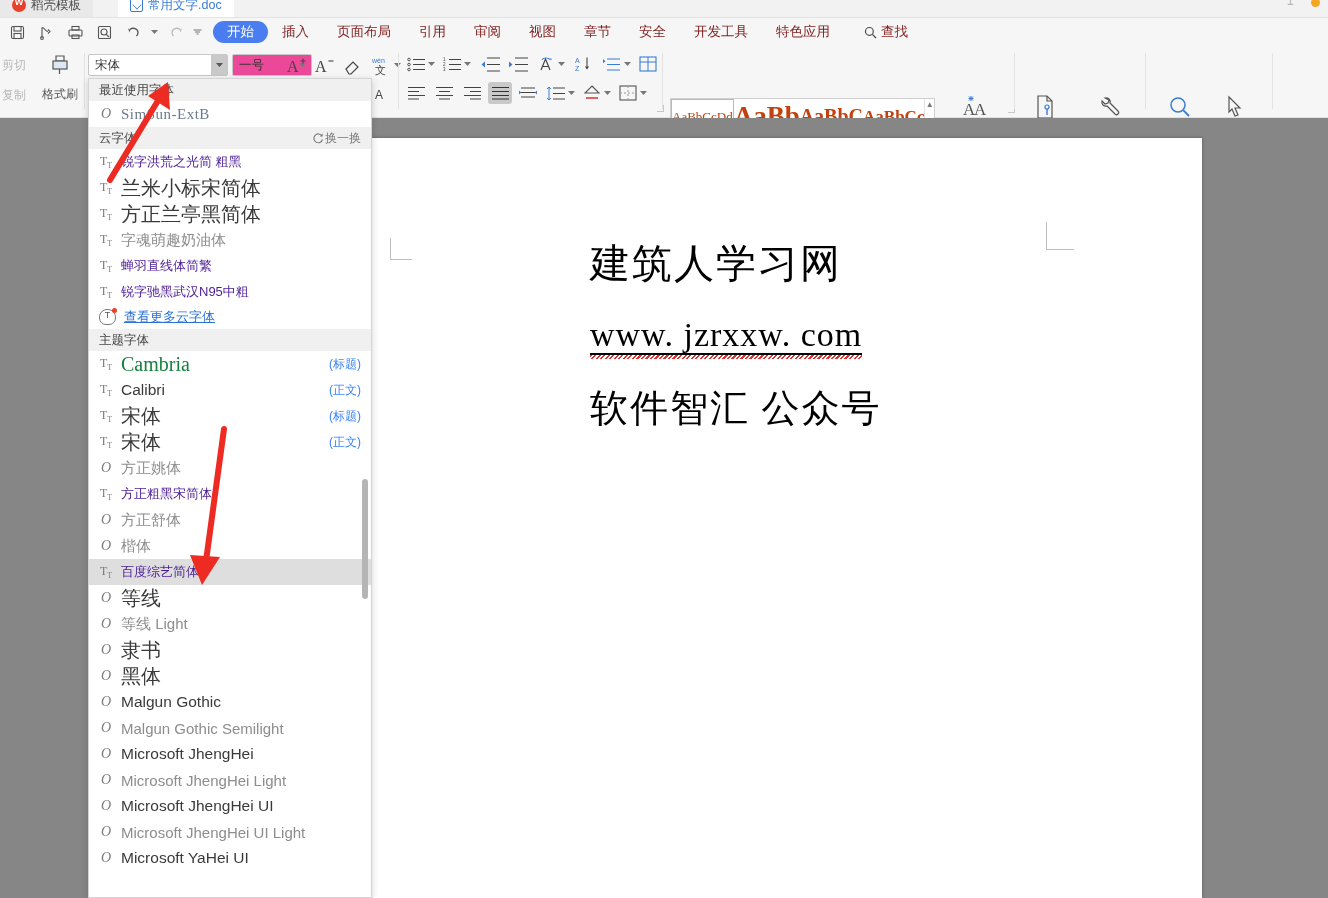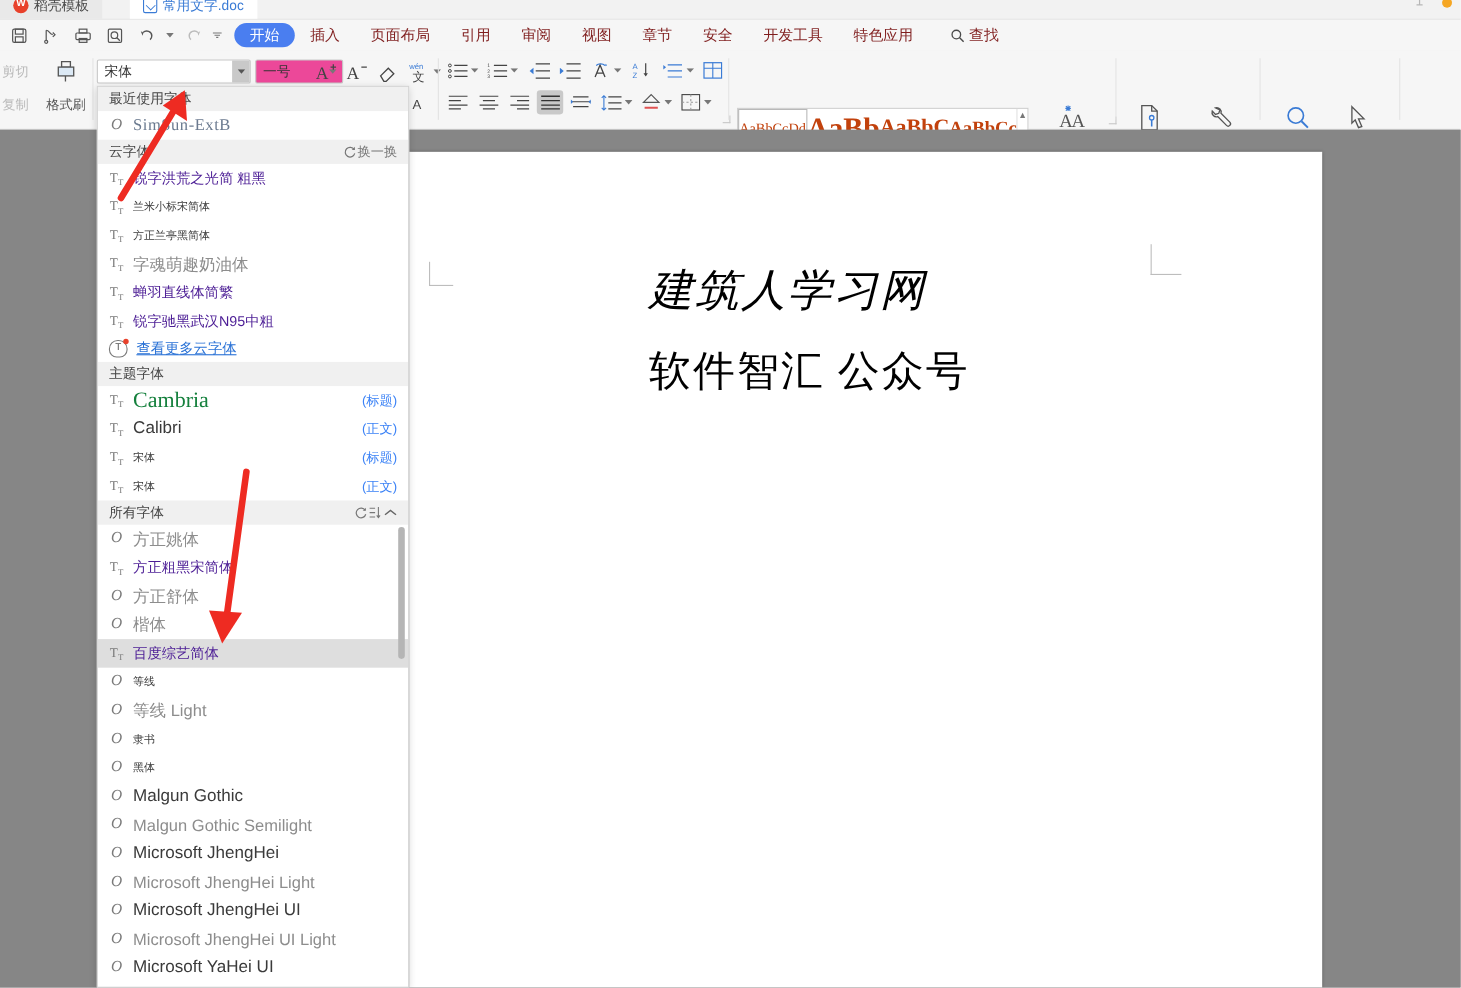--- a/index.html
+++ b/index.html
@@ -138,21 +138,21 @@
     position:absolute; left:372px; top:20px; width:830px; height:760px;
     background:#fff; box-shadow:0 0 3px rgba(0,0,0,.35);
   }
   .mk { position:absolute; }
   .mk.tl { left:18px; top:100px; width:22px; height:22px;
            border-left:1px solid #bdbdbd; border-bottom:1px solid #bdbdbd;}
   .mk.tr { right:128px; top:84px; width:28px; height:28px;
            border-left:1px solid #bdbdbd; border-bottom:1px solid #bdbdbd;}
   .doctext { position:absolute; left:218px; top:105px; width:480px; }
   .dline { font-family:"Liberation Serif","DejaVu Serif",serif; color:#000; }
-  .dline.l1 { font-size:40px; line-height:1.05; letter-spacing:2px;font-style:italic; }
+  .dline.l1 { font-size:40px; line-height:1.05; letter-spacing:2px; }
   .dline.l2 { font-size:34px; line-height:1.05; margin-top:32px; letter-spacing:1px; }
   .dline.l3 { font-size:38px; line-height:1.05; margin-top:34px; letter-spacing:2px; }
   .squig { border-bottom:2px solid #000; position:relative; display:inline-block; }
   .squig:after{
     content:""; position:absolute; left:0; right:0; bottom:-6px; height:4px;
     background-image: repeating-linear-gradient(135deg,#e03131 0 1.6px, transparent 1.6px 3.2px);
   }
 
   
   .fontdd {
@@ -170,21 +170,21 @@
     height:26px; display:flex; align-items:center; gap:8px; padding:0 10px;
     font-size:14.5px; color:#3f3f3f; white-space:nowrap; position:relative;
   }
   .fitem.sel { background:#dedede; }
   .fitem .tag { margin-left:auto; font-size:12px; color:#3b82f6; }
   .ficon { width:14px; flex:none; font-size:12px; color:#7a7a7a; text-align:center; }
   .ficon.o { font-style:italic; font-family:"Liberation Serif",serif; font-size:14px; }
   .ficon.tt { font-family:"Liberation Serif",serif; font-size:12px; }
   .fname.serif { font-family:"Liberation Serif","DejaVu Serif",serif; color:#6b7a8f; font-size:15px; letter-spacing:.5px;}
   .fname.hei { font-weight:normal; font-size:13px; color:#4c1d95; }
-  .fname.song { font-size:10px; color:#3a3a3a; }
+  .fname.song { font-size:20px; color:#3a3a3a; }
   .fname.light { color:#8d8d8d; font-size:15px; }
   .fname.lat { font-family:"Liberation Sans",sans-serif; font-size:15.5px; color:#3a3a3a; }
   .fname.latser { font-family:"Liberation Serif",serif; font-size:20px; color:#15803d; }
   .cloudlink {
     height:24px; display:flex; align-items:center; gap:8px; padding:0 10px;
     font-size:13px; color:#2a72d6;
   }
   .cloudlink .lnk{ text-decoration:underline; }
   .cloudbadge{
     width:17px;height:16px;border:1.4px solid #7a7a7a;border-radius:8px 8px 7px 7px;
@@ -588,20 +588,21 @@
     <div class="grp-sep" style="left:1272px;"></div>
   </div>
 
   <div class="docarea">
     <div class="gray"></div>
     <div class="page">
       <div class="mk tl"></div>
       <div class="mk tr"></div>
       <div class="doctext">
         <div class="dline l1">建筑人学习网</div>
+        <div class="dline l2"><span class="squig">www. jzrxxw. com</span></div>
         <div class="dline l3">软件智汇 公众号</div>
       </div>
     </div>
   </div>
 
   <div class="fontdd">
 
     <div class="sec-head">
       <span>最近使用字体</span>
     </div>
@@ -668,36 +669,20 @@
       <span class="ficon tt">T<sub style="font-size:8px">T</sub></span>
       <span class="fname song">宋体</span>
       <span class="tag">(标题)</span>
     </div>
     <div class="fitem">
       <span class="ficon tt">T<sub style="font-size:8px">T</sub></span>
       <span class="fname song">宋体</span>
       <span class="tag">(正文)</span>
     </div>
 
-    <div class="sec-head">
-      <span>所有字体</span>
-      <span class="tools">
-        <svg width="12" height="12" viewBox="0 0 12 12">
-            <path d="M10 4A4.4 4.4 0 1 0 10.5 7.5" fill="none" stroke="#777" stroke-width="1.1"></path>
-            <path d="M10.6 1.5V4.4H7.8z" fill="#777"></path>
-          </svg>
-        <svg width="13" height="12" viewBox="0 0 13 12">
-            <path d="M1 2h5M1 6h5M1 10h5" stroke="#777" stroke-width="1"></path>
-            <path d="M9 1v9M7.5 8.5L9 10.5l1.5-2" fill="none" stroke="#777" stroke-width="1"></path>
-          </svg>
-        <svg width="12" height="8" viewBox="0 0 12 8">
-            <path d="M1 6l5-4 5 4" fill="none" stroke="#666" stroke-width="1.3"></path>
-          </svg>
-      </span>
-    </div>
     <div class="fitem">
       <span class="ficon o">O</span>
       <span class="fname light">方正姚体</span>
     </div>
     <div class="fitem">
       <span class="ficon tt">T<sub style="font-size:8px">T</sub></span>
       <span class="fname hei">方正粗黑宋简体</span>
     </div>
     <div class="fitem">
       <span class="ficon o">O</span>

